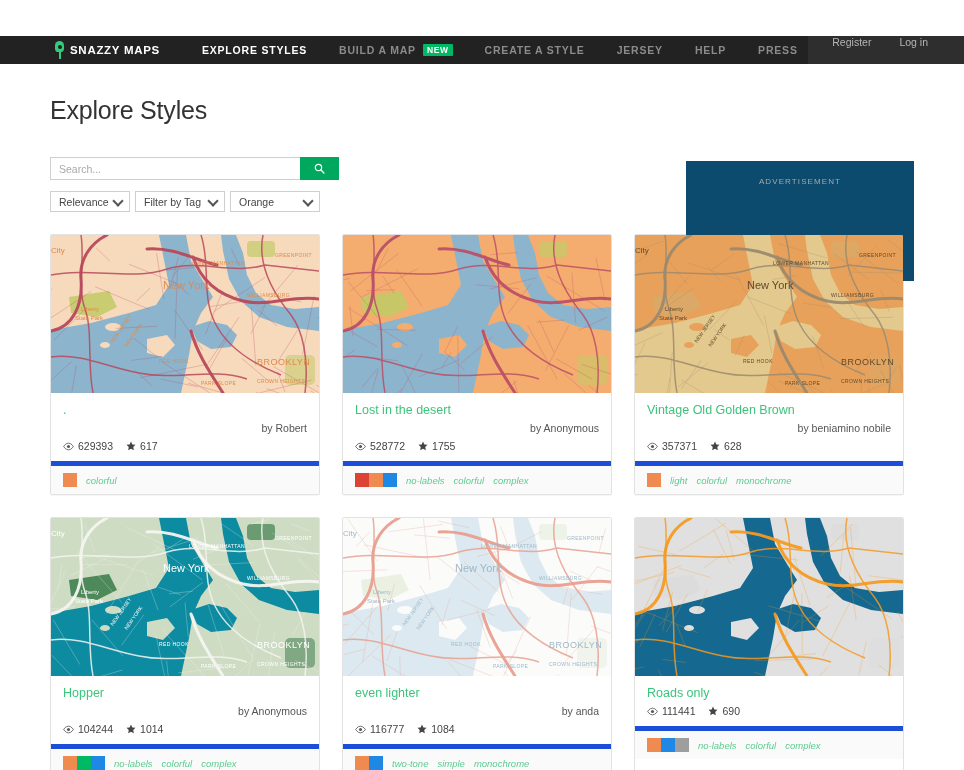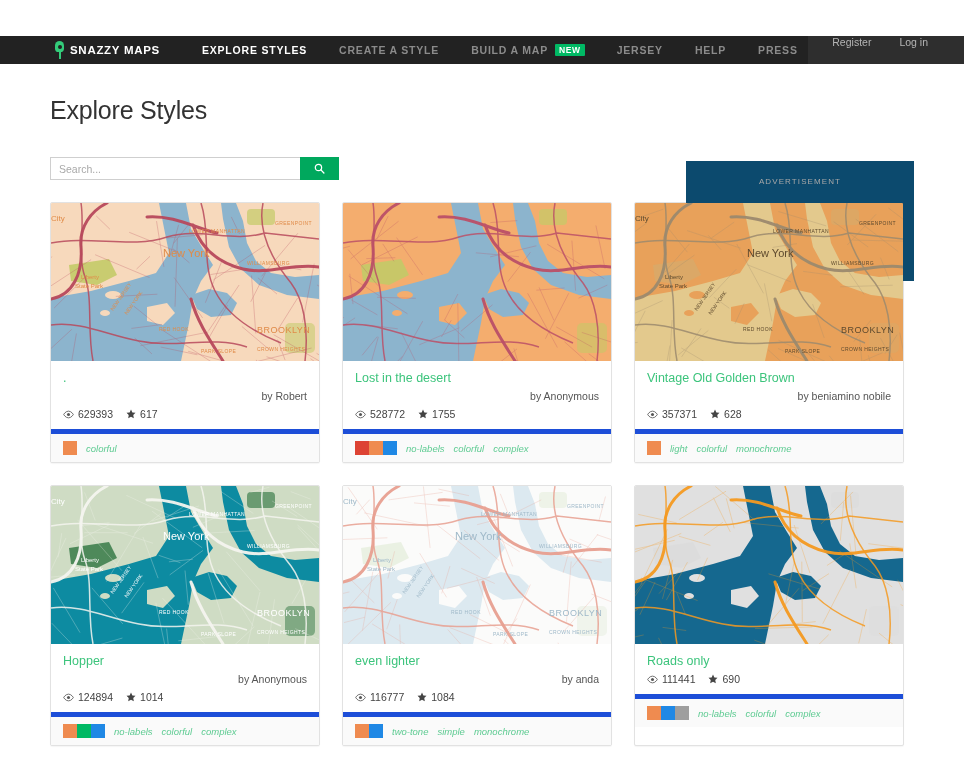--- a/index.html
+++ b/index.html
@@ -157,25 +157,25 @@
           <span class="pin-dot"></span>
           <span class="pin-stem"></span>
       </span>
       <span class="brand-text">SNAZZY MAPS</span>
     </a>
     <nav class="nav-menu">
       <a class="nav-item active" href="#">
         <span>EXPLORE STYLES</span>
       </a>
       <a class="nav-item" href="#">
-        <span>CREATE A STYLE</span>
+        <span>BUILD A MAP</span>
+        <span class="badge-new">NEW</span>
       </a>
       <a class="nav-item" href="#">
-        <span>BUILD A MAP</span>
-        <span class="badge-new">NEW</span>
+        <span>CREATE A STYLE</span>
       </a>
       <a class="nav-item" href="#">
         <span>JERSEY</span>
       </a>
       <a class="nav-item" href="#">
         <span>HELP</span>
       </a>
       <a class="nav-item" href="#">
         <span>PRESS</span>
       </a>
@@ -198,20 +198,34 @@
   <div class="controls">
     <div class="search-row">
       <input class="search-input" type="text" placeholder="Search..." style="">
       <div class="search-btn">
         <span>
           <svg width="11" height="11" viewBox="0 0 16 16">
             <circle cx="6.5" cy="6.5" r="4.6" fill="none" stroke="#fff" stroke-width="1.8"></circle>
             <line x1="10" y1="10" x2="14.4" y2="14.4" stroke="#fff" stroke-width="2" stroke-linecap="round"></line>
           </svg>
         </span>
+      </div>
+    </div>
+    <div class="filters-row">
+      <div class="select-wrap sel-relevance">
+        <span class="label">Relevance</span>
+        <span class="chevron"></span>
+      </div>
+      <div class="select-wrap sel-tag">
+        <span class="label">Filter by Tag</span>
+        <span class="chevron"></span>
+      </div>
+      <div class="select-wrap sel-color">
+        <span class="label">Orange</span>
+        <span class="chevron"></span>
       </div>
     </div>
   </div>
 
   <div class="cards" id="cards-grid">
       <div class="card">
         <a class="thumb" href="#">
           <svg viewBox="0 0 268 158" preserveAspectRatio="none">
             <rect width="268" height="158" fill="#f7d9bc"></rect>
             <path d="M0,150 L0,95 L40,88 L78,78 L105,70 L118,50 L112,20 L108,0 L135,0 L140,26 L152,46 L162,62 L150,78 L142,96 L138,120 L130,158 L0,158 Z" fill="#8cb4cd"></path>
@@ -665,21 +679,21 @@
           <a class="card-title" href="#">Hopper</a>
           <div class="card-author">by Anonymous</div>
           <div class="card-stats">
             <span class="stat">
               <span>
                 <svg width="11" height="9" viewBox="0 0 16 11">
                   <path d="M8 0.6C3.6 0.6 1 5.5 1 5.5s2.6 4.9 7 4.9 7-4.9 7-4.9S12.4 0.6 8 0.6z" fill="none" stroke="#555" stroke-width="1.2"></path>
                   <circle cx="8" cy="5.5" r="2.2" fill="#555"></circle>
                 </svg>
               </span>
-              <span>124894</span>
+              <span>104244</span>
             </span>
             <span class="stat">
               <span>
                 <svg width="10" height="10" viewBox="0 0 16 16">
                   <path d="M8 0.8l2.2 4.6 5 .7-3.6 3.5.9 5-4.5-2.4-4.5 2.4.9-5L0.8 6.1l5-.7z" fill="#444"></path>
                 </svg>
               </span>
               <span>1014</span>
             </span>
           </div>

